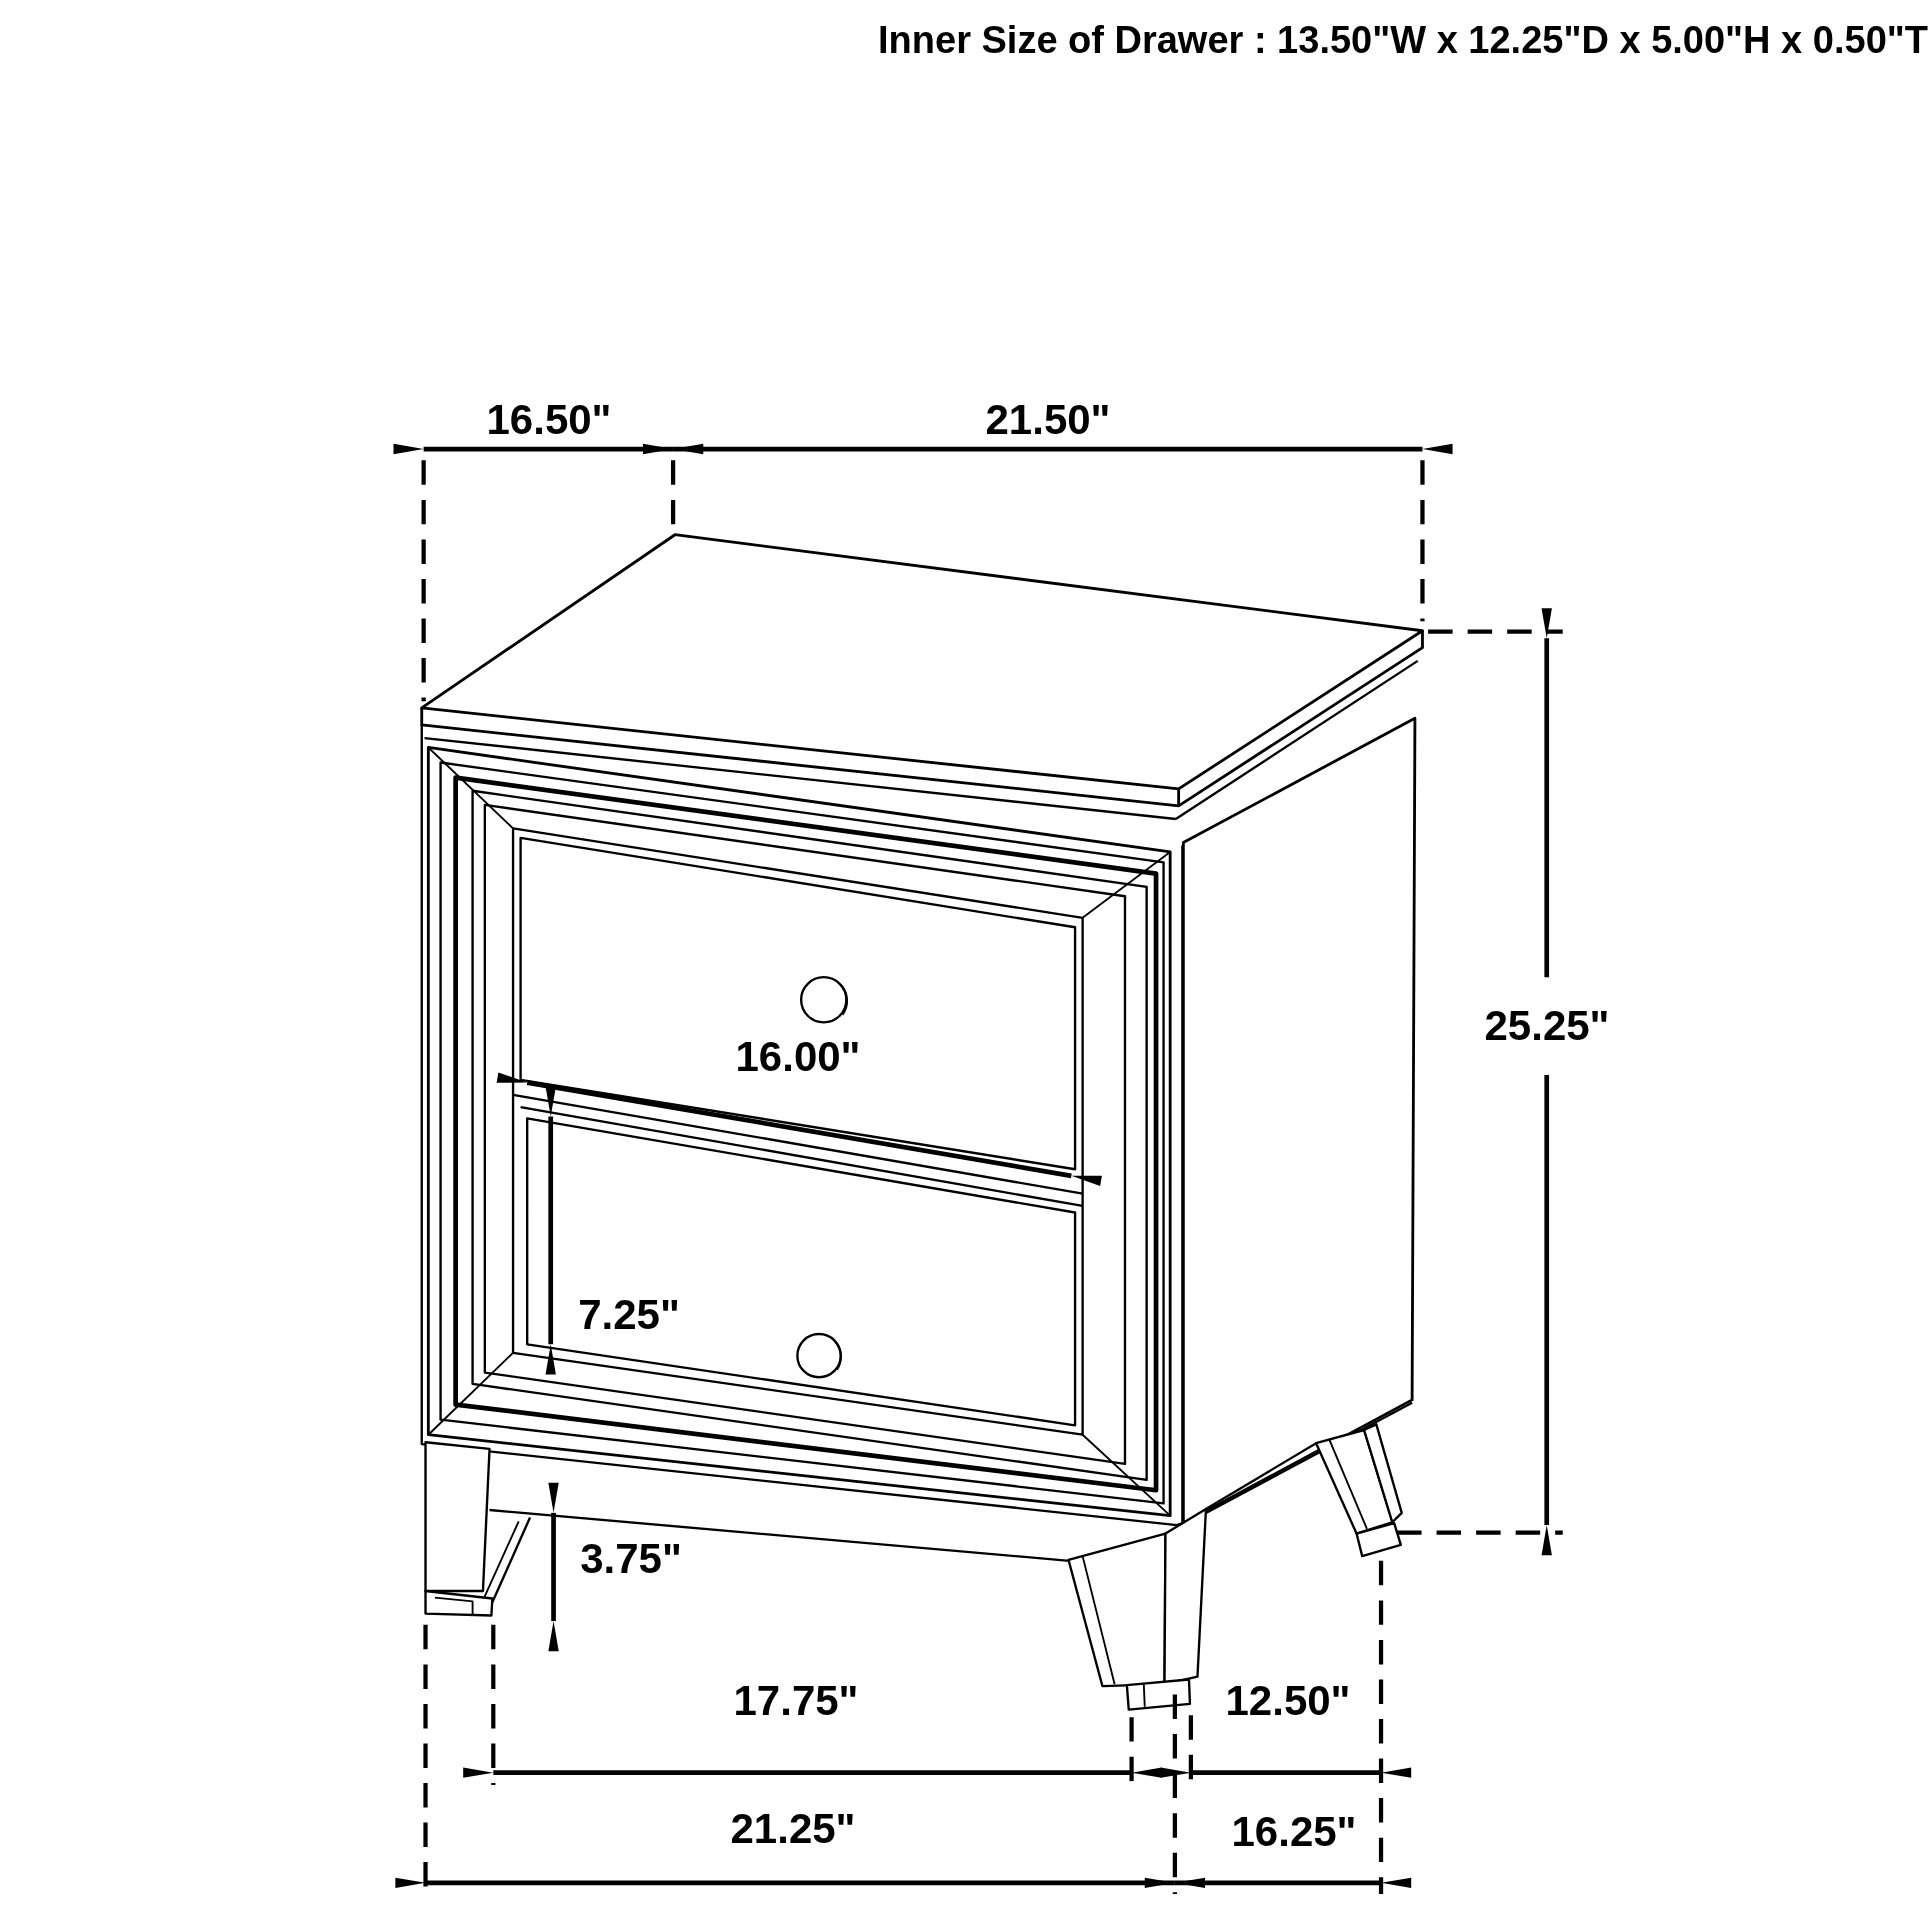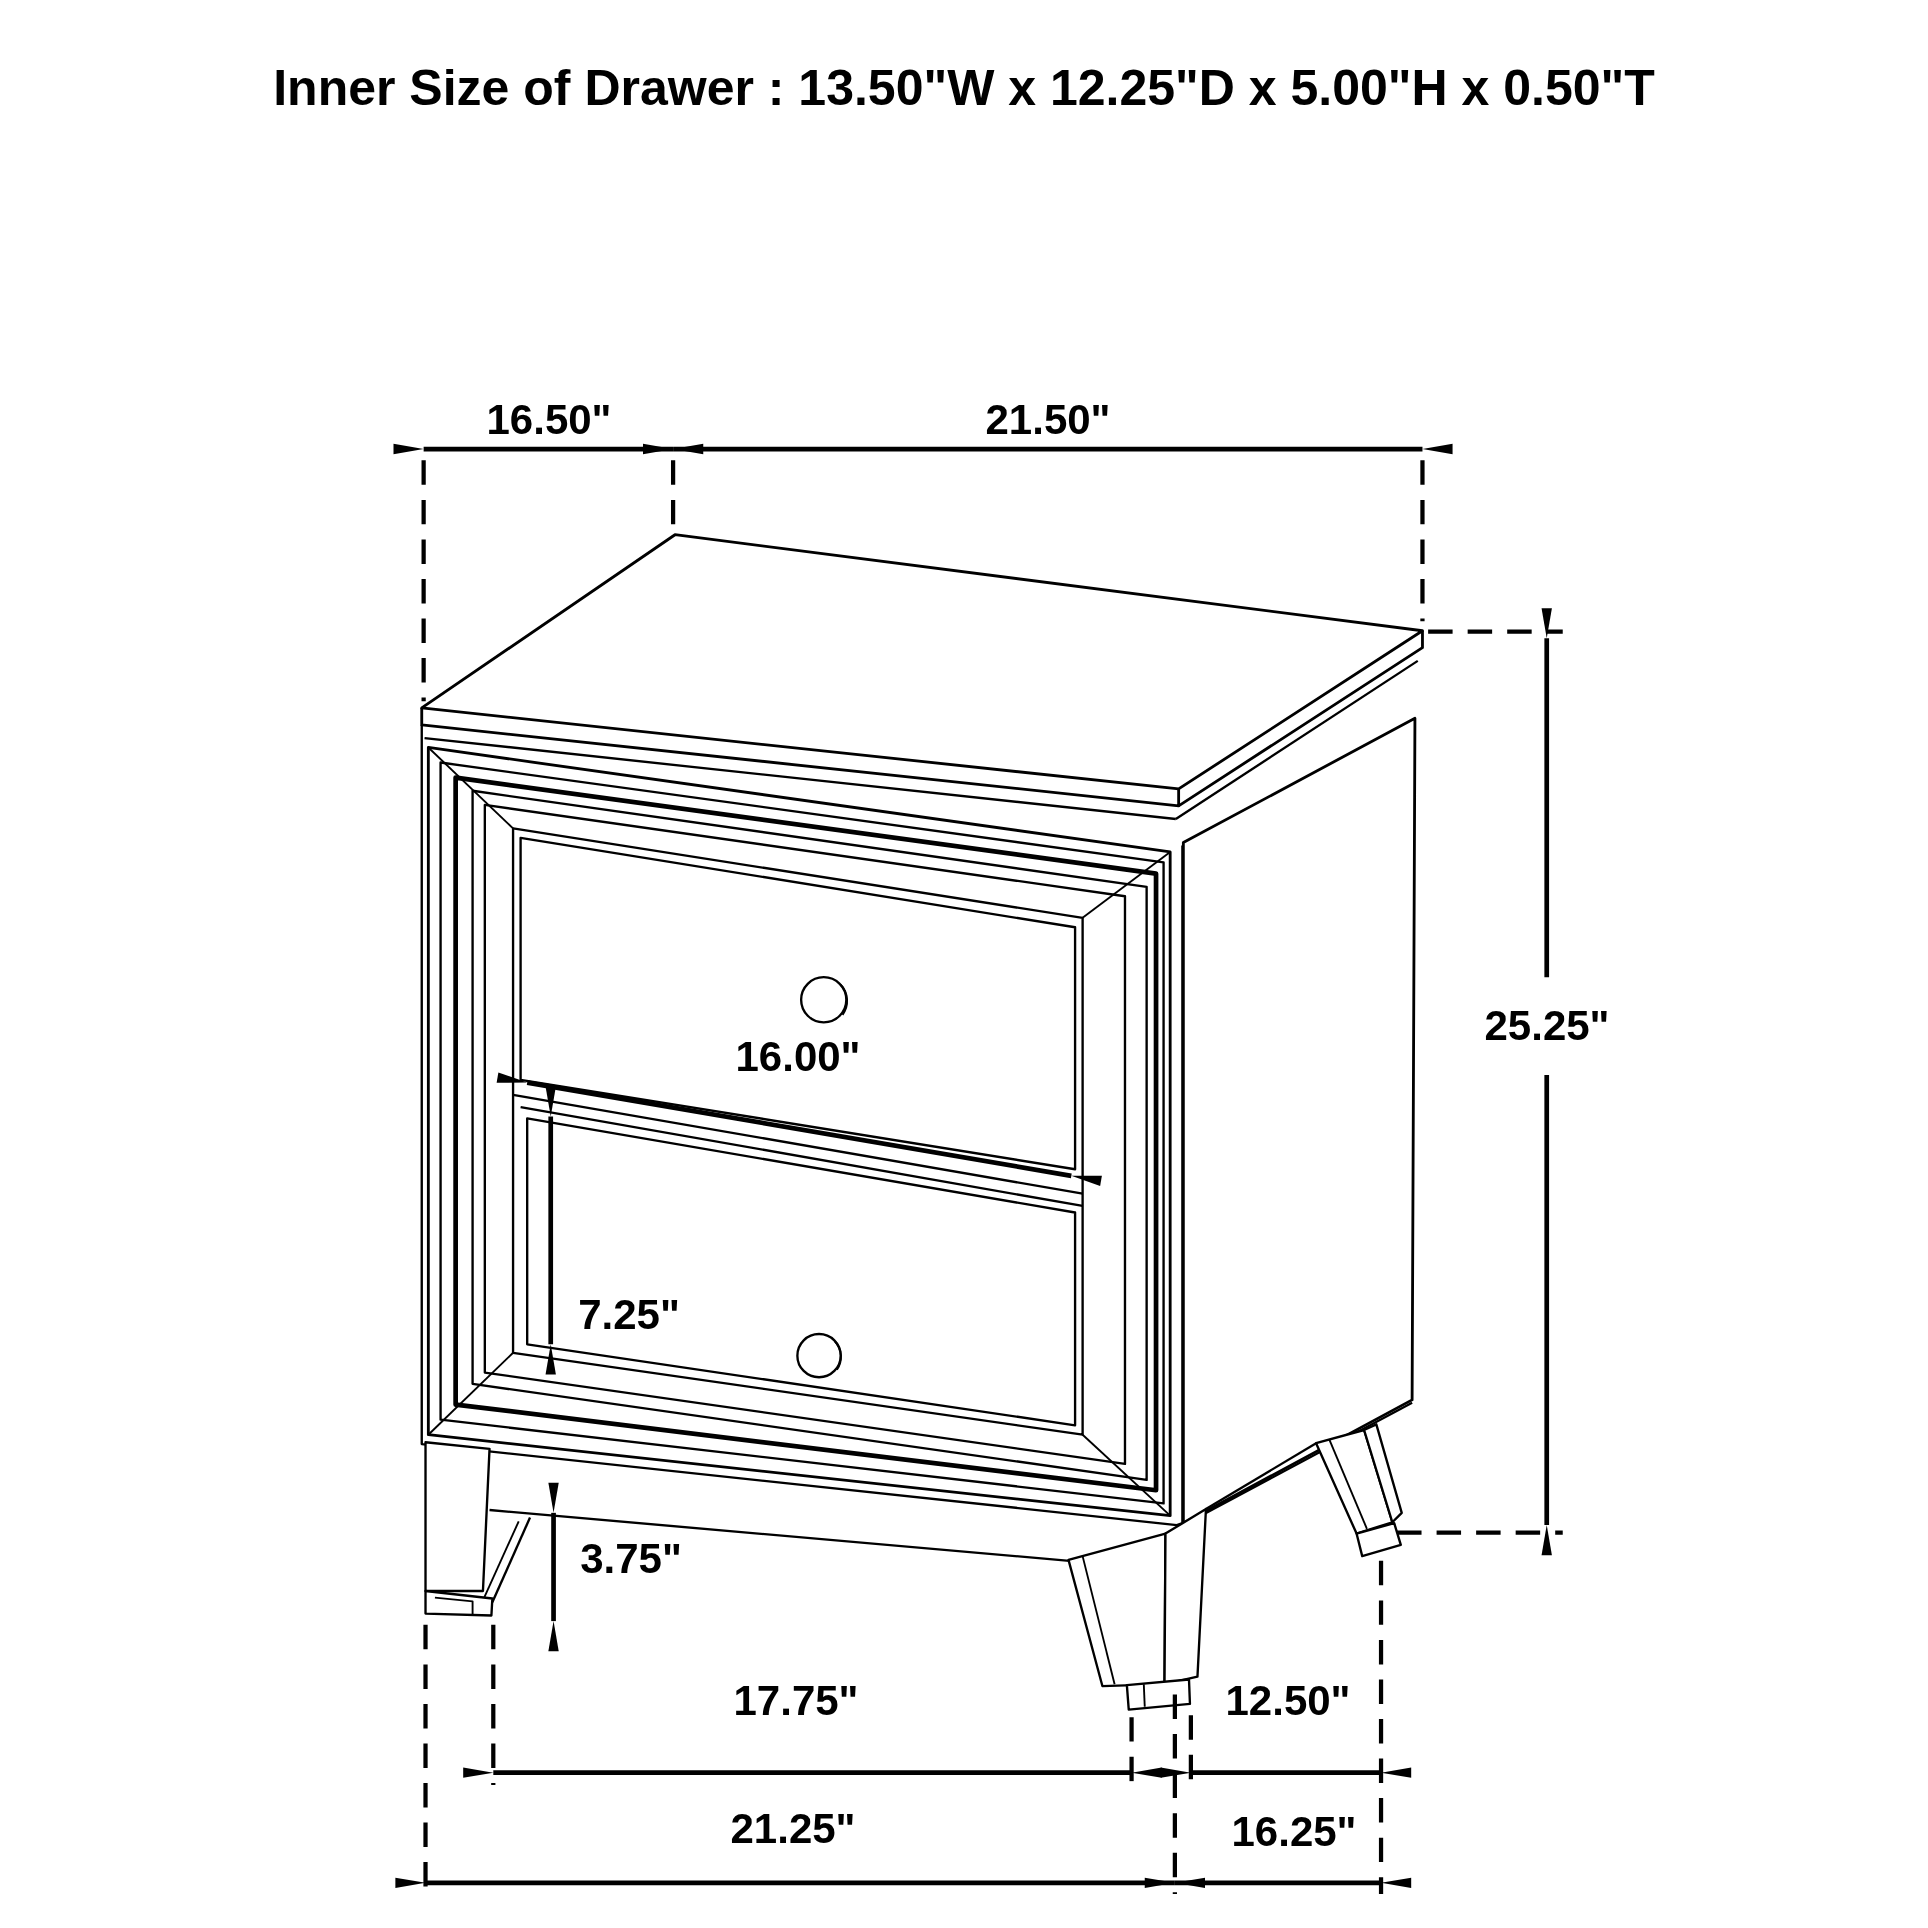--- a/index.html
+++ b/index.html
@@ -6,24 +6,23 @@
   .canvas{
     position:relative;
     width:1928px;height:1928px;
     background:#ffffff;
     font-family:"Liberation Sans", sans-serif;
     overflow:hidden;
   }
   .canvas svg{position:absolute;left:0;top:0;}
   .page-title{
     position:absolute;left:0;right:0;top:19px;
-    text-align:center;
-    font-size:50px;font-weight:bold;color:#000;
+    text-align:right;
+    font-size:38px;font-weight:bold;color:#000;
     white-space:nowrap;
-    margin-top:40px;
   }
   .dim{
     position:absolute;
     transform:translate(-50%,-50%);
     font-size:42px;font-weight:bold;color:#000;
     white-space:nowrap;
     background:#fff;
     padding:0 3.8px;
     line-height:1.1;
   }

